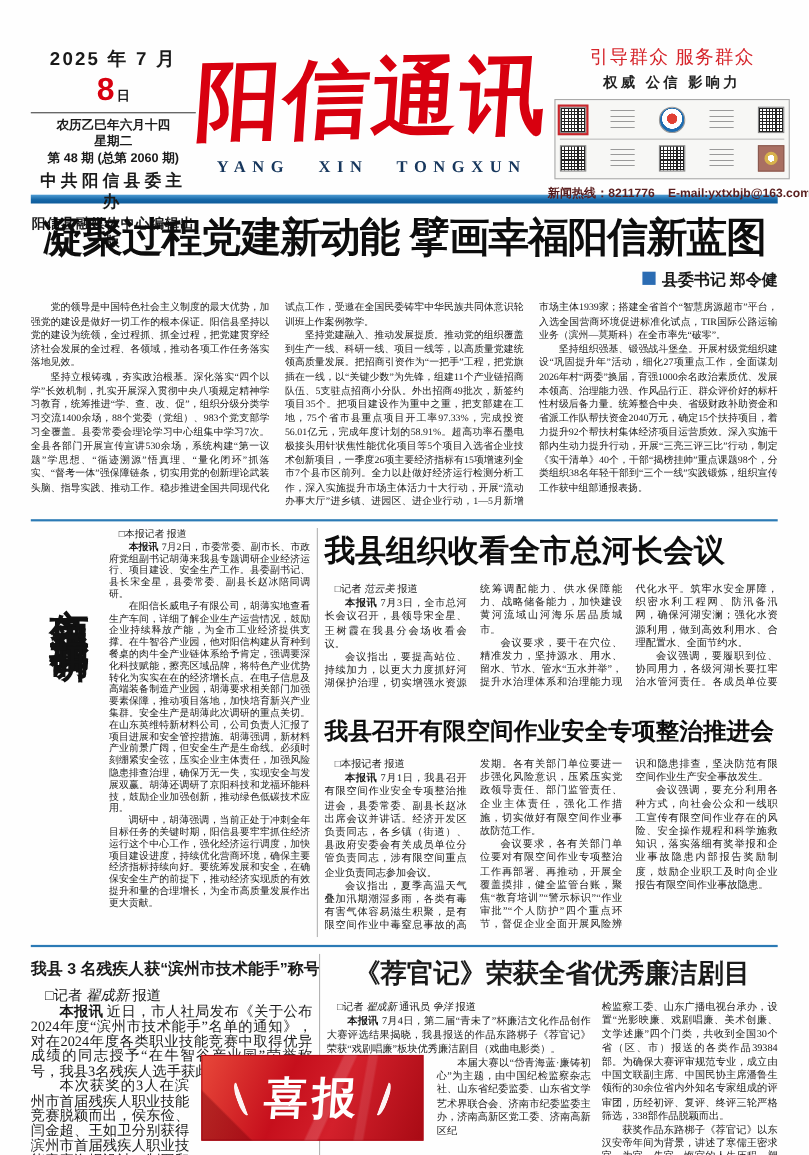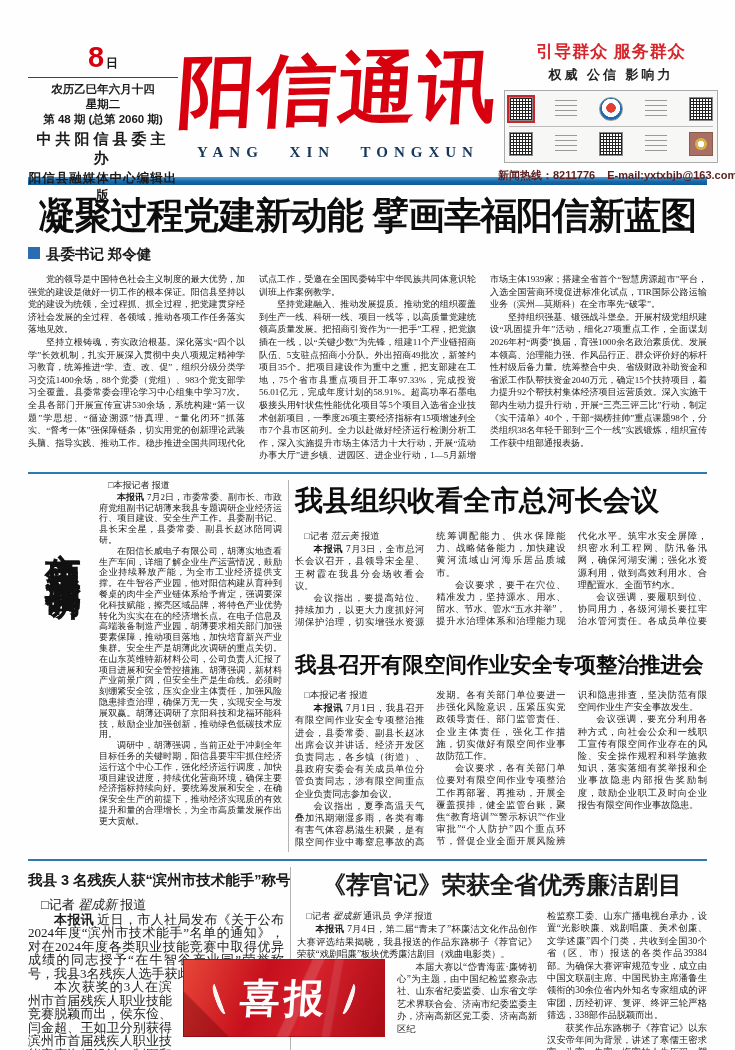--- a/index.html
+++ b/index.html
@@ -22,21 +22,21 @@
   .date-org { font-size:15px; letter-spacing:4px; margin-top:3px; }
   .date-pub { font-size:12.5px; letter-spacing:1px; margin-top:2px; }
   .brand { flex:1; text-align:center; padding-top:2px; }
   .brand-cn {
     font-size:78px; line-height:96px; font-weight:bold; color:#d8000f;
     font-family:"Liberation Serif","DejaVu Serif",serif;
     transform:skewX(-5deg) rotate(-1deg); letter-spacing:2px; white-space:nowrap;
   }
   .brand-py { font-size:15px; font-weight:bold; color:#16365c; letter-spacing:6px; word-spacing:16px; margin-top:6px; }
   .right-block { width:226px; text-align:center; }
-  .slogan-main { font-size:17px; font-weight:bold; color:#d6252b; font-family:"Liberation Sans","DejaVu Sans",sans-serif; letter-spacing:1px; }
+  .slogan-main { font-size:17px; font-weight:normal; color:#d6252b; font-family:"Liberation Sans","DejaVu Sans",sans-serif; letter-spacing:1px; }
   .slogan-sub { font-size:13px; font-weight:bold; color:#222; letter-spacing:3px; margin-top:3px; font-family:"Liberation Sans","DejaVu Sans",sans-serif; }
   .qr-panel { width:214px; margin:6px auto 0 auto; border:1px solid #aaa; background:#f7f7f5; padding:3px 4px; }
   .qr-row { display:flex; align-items:center; justify-content:space-between; height:30px; }
   .qr { width:24px; height:24px; background:
         repeating-linear-gradient(0deg,#222 0 1px,transparent 1px 3px),
         repeating-linear-gradient(90deg,#222 0 1px,#fff 1px 3px); border:1px solid #888; }
   .qr-red { outline:2px solid #c8272d; }
   .cap { width:22px; height:18px; background:repeating-linear-gradient(180deg,#9a9a9a 0 1px,transparent 1px 5px); }
   .badge { width:24px; height:24px; border-radius:50%;
         background:radial-gradient(circle at 50% 45%, #e04034 0 28%, #ffffff 30% 55%, #1e6cb0 57% 100%); border:1px solid #999; }
@@ -46,21 +46,21 @@
   .qr-sep { height:1px; background:#bbb; margin:2px 0; }
   .hotline-row { margin-top:5px; font-size:11px; font-weight:bold; color:#5a1f1f; font-family:"Liberation Sans","DejaVu Sans",sans-serif; white-space:nowrap; }
   .hotline-row span + span { margin-left:9px; }
   .blue-bar { height:8px; margin-top:3px; background:linear-gradient(180deg,#4f9cd3 0%, #1668a8 55%, #0d5a9a 100%); }
   
   .lead { margin-top:9px; }
   .lead h1 {
     text-align:center; font-family:"Liberation Sans","DejaVu Sans",sans-serif;
     font-size:37px; font-weight:900; letter-spacing:-1px; color:#0d0d0d; line-height:44px;
   }
-  .byline { text-align:left; margin-top:7px; font-size:14.5px; font-weight:bold; }
+  .byline { text-align:right; margin-top:7px; font-size:14.5px; font-weight:bold; }
   .byline .sq { display:inline-block; width:12px; height:12px; background:#2b6cb3; margin-right:6px; }
   .lead-cols { margin-top:9px; height:192px; overflow:hidden;
     column-count:3; column-gap:14px; column-fill:auto;
     font-size:9px; line-height:12.6px; text-align:justify; }
   .body-p { text-indent:2em; margin:0; }
   .lede { font-weight:bold; margin-right:3px; }
   .rule-blue { height:2px; background:#2b7ab5; margin:7px 0 0 0; }
   
   .middle { display:flex; margin-top:6px; height:372px; overflow:hidden; }
   .mid-left { width:254px; display:flex; }
@@ -118,20 +118,21 @@
   .laurel-l { transform:rotate(-20deg); }
   .laurel-r { transform:scaleX(-1) rotate(-20deg); }
 </style>
 </head>
 <body>
 
 <div class="page">
 
   <header class="masthead">
     <div class="date-block">
+      <div class="date-ym">2025 年 7 月</div>
       <div class="date-day">
         <span class="dnum">8</span><span class="dsuf">日</span>
       </div>
       <div class="date-rule"></div>
       <div class="date-lunar">农历乙巳年六月十四</div>
       <div class="date-week">星期二</div>
       <div class="date-issue">第 48 期 (总第 2060 期)</div>
       <div class="date-org">中共阳信县委主办</div>
       <div class="date-pub">阳信县融媒体中心编辑出版</div>
     </div>

